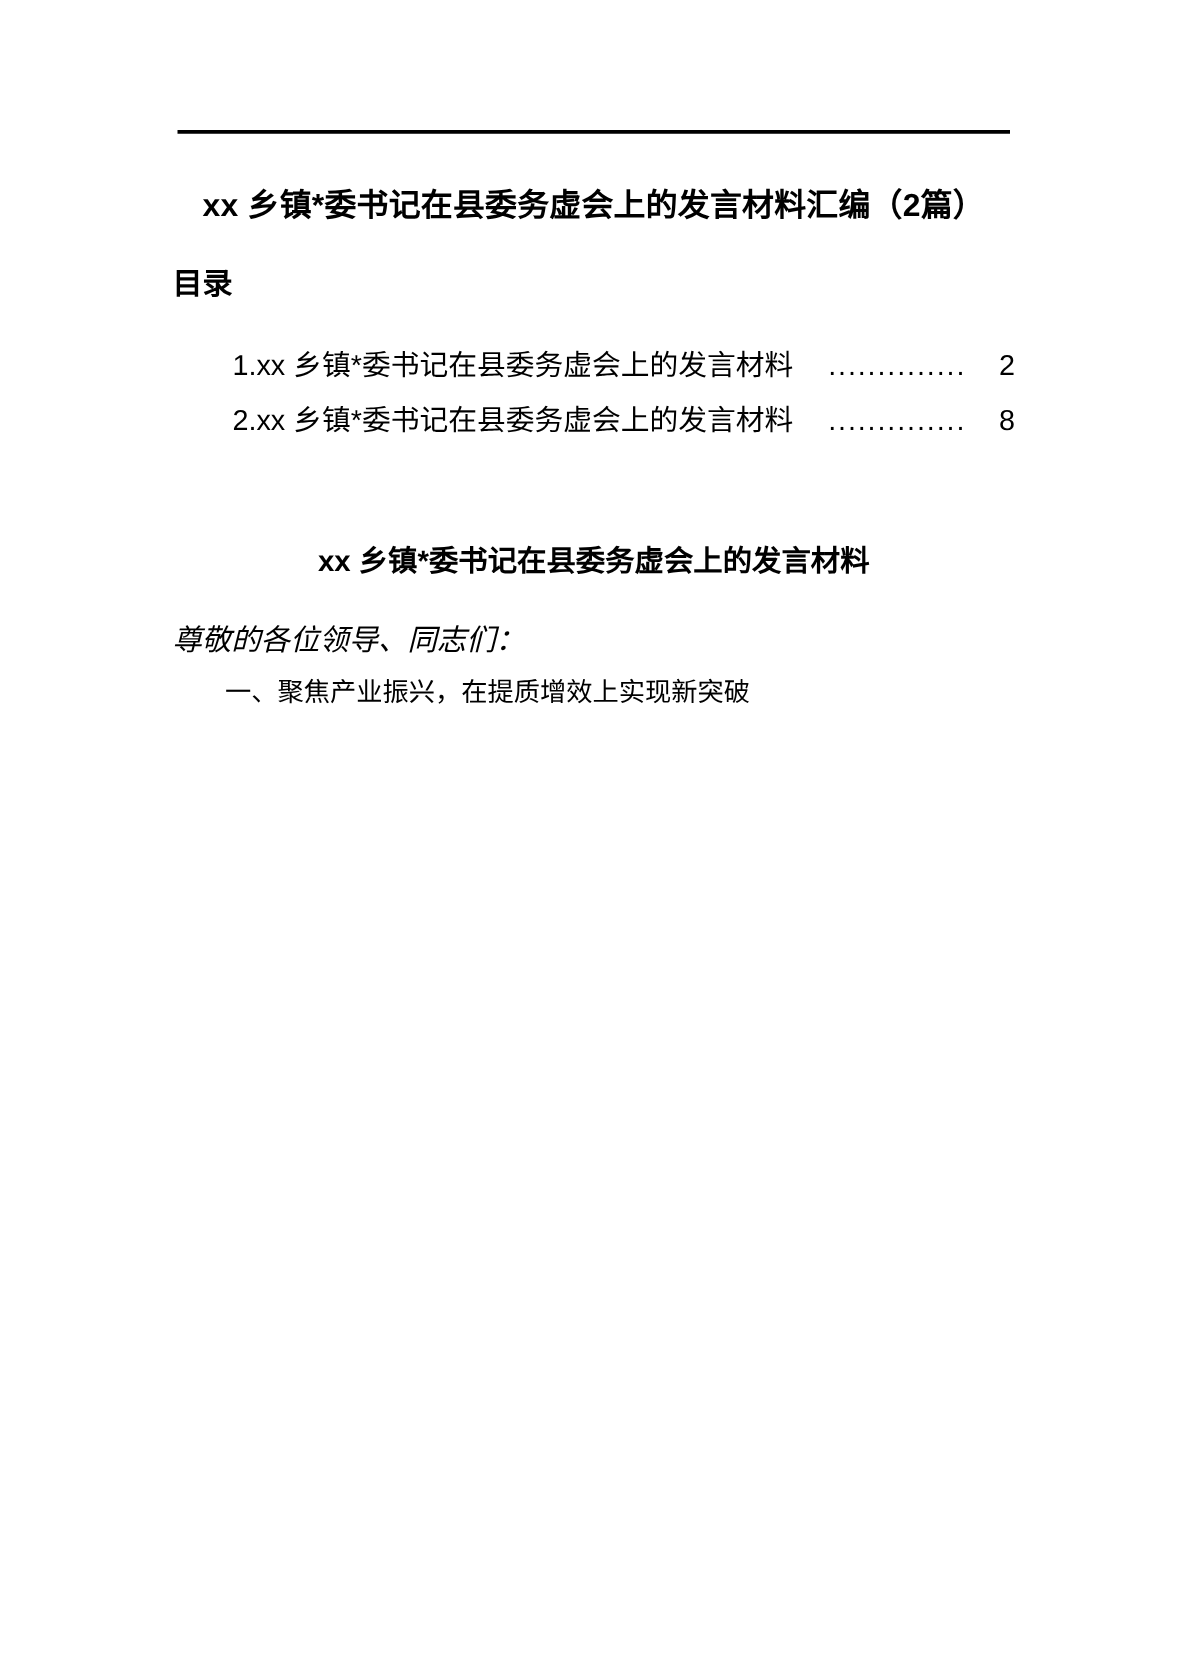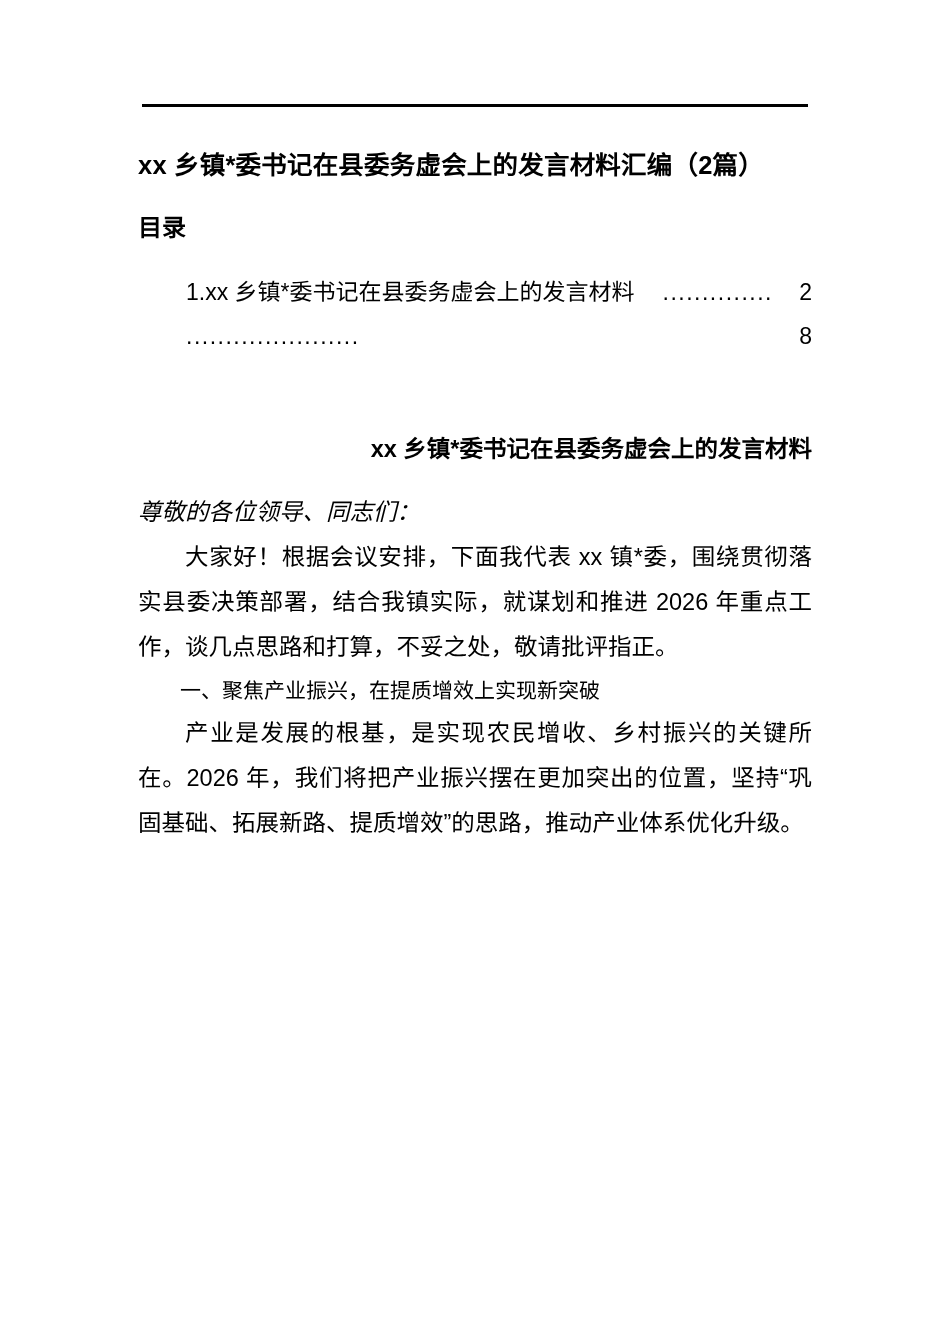--- a/index.html
+++ b/index.html
@@ -44,21 +44,21 @@
   .content {
     position: absolute;
     left: 138px;
     top: 146px;
     width: 674px;
   }
 
   .doc-title {
     font-size: 25.5px;
     font-weight: bold;
-    text-align: left;
+    text-align: center;
     line-height: 1.5;
     letter-spacing: 0.2px;
     margin: 0 0 10px 0;
     white-space: nowrap;
   }
 
   .toc-title {
     font-size: 24px;
     font-weight: bold;
     text-align: left;
@@ -91,21 +91,21 @@
     margin: 0 0px 0 0px;
     font-size: 23px;
   }
   .toc-page {
     flex: 0 0 auto;
   }
 
   .section-title {
     font-size: 23.5px;
     font-weight: bold;
-    text-align: right;
+    text-align: center;
     line-height: 1.6;
     margin: 72px 0 22px 0;
     white-space: nowrap;
   }
 
   .salutation {
     font-size: 23.5px;
     line-height: 1.92;
     margin: 0;
     text-align: justify;
@@ -146,30 +146,29 @@
 
     <h2 class="toc-title">目录</h2>
 
     <ul class="toc-list">
       <li class="toc-item">
         <span class="toc-label">1.xx 乡镇*委书记在县委务虚会上的发言材料</span>
         <span class="toc-leader">......................</span>
         <span class="toc-page">2</span>
       </li>
       <li class="toc-item">
+        <span class="toc-label">2.xx 乡镇*委书记在县委务虚会上的发言材料</span>
         <span class="toc-leader">......................</span>
         <span class="toc-page">8</span>
       </li>
     </ul>
 
     <h2 class="section-title">xx 乡镇*委书记在县委务虚会上的发言材料</h2>
 
     <p class="salutation">尊敬的各位领导、同志们：</p>
 
-    <p class="body-para">大家好！根据会议安排，下面我代表 xx 镇*委，围绕贯彻落实县委决策部署，结合我镇实际，就谋划和推进 2026 年重点工作，谈几点思路和打算，不妥之处，敬请批评指正。</p>
 
 
     <p class="sub-heading">一、聚焦产业振兴，在提质增效上实现新突破</p>
 
-    <p class="body-para">产业是发展的根基，是实现农民增收、乡村振兴的关键所在。2026 年，我们将把产业振兴摆在更加突出的位置，坚持“巩固基础、拓展新路、提质增效”的思路，推动产业体系优化升级。</p>
 
   </div>
 </div>
 
 </body></html>

